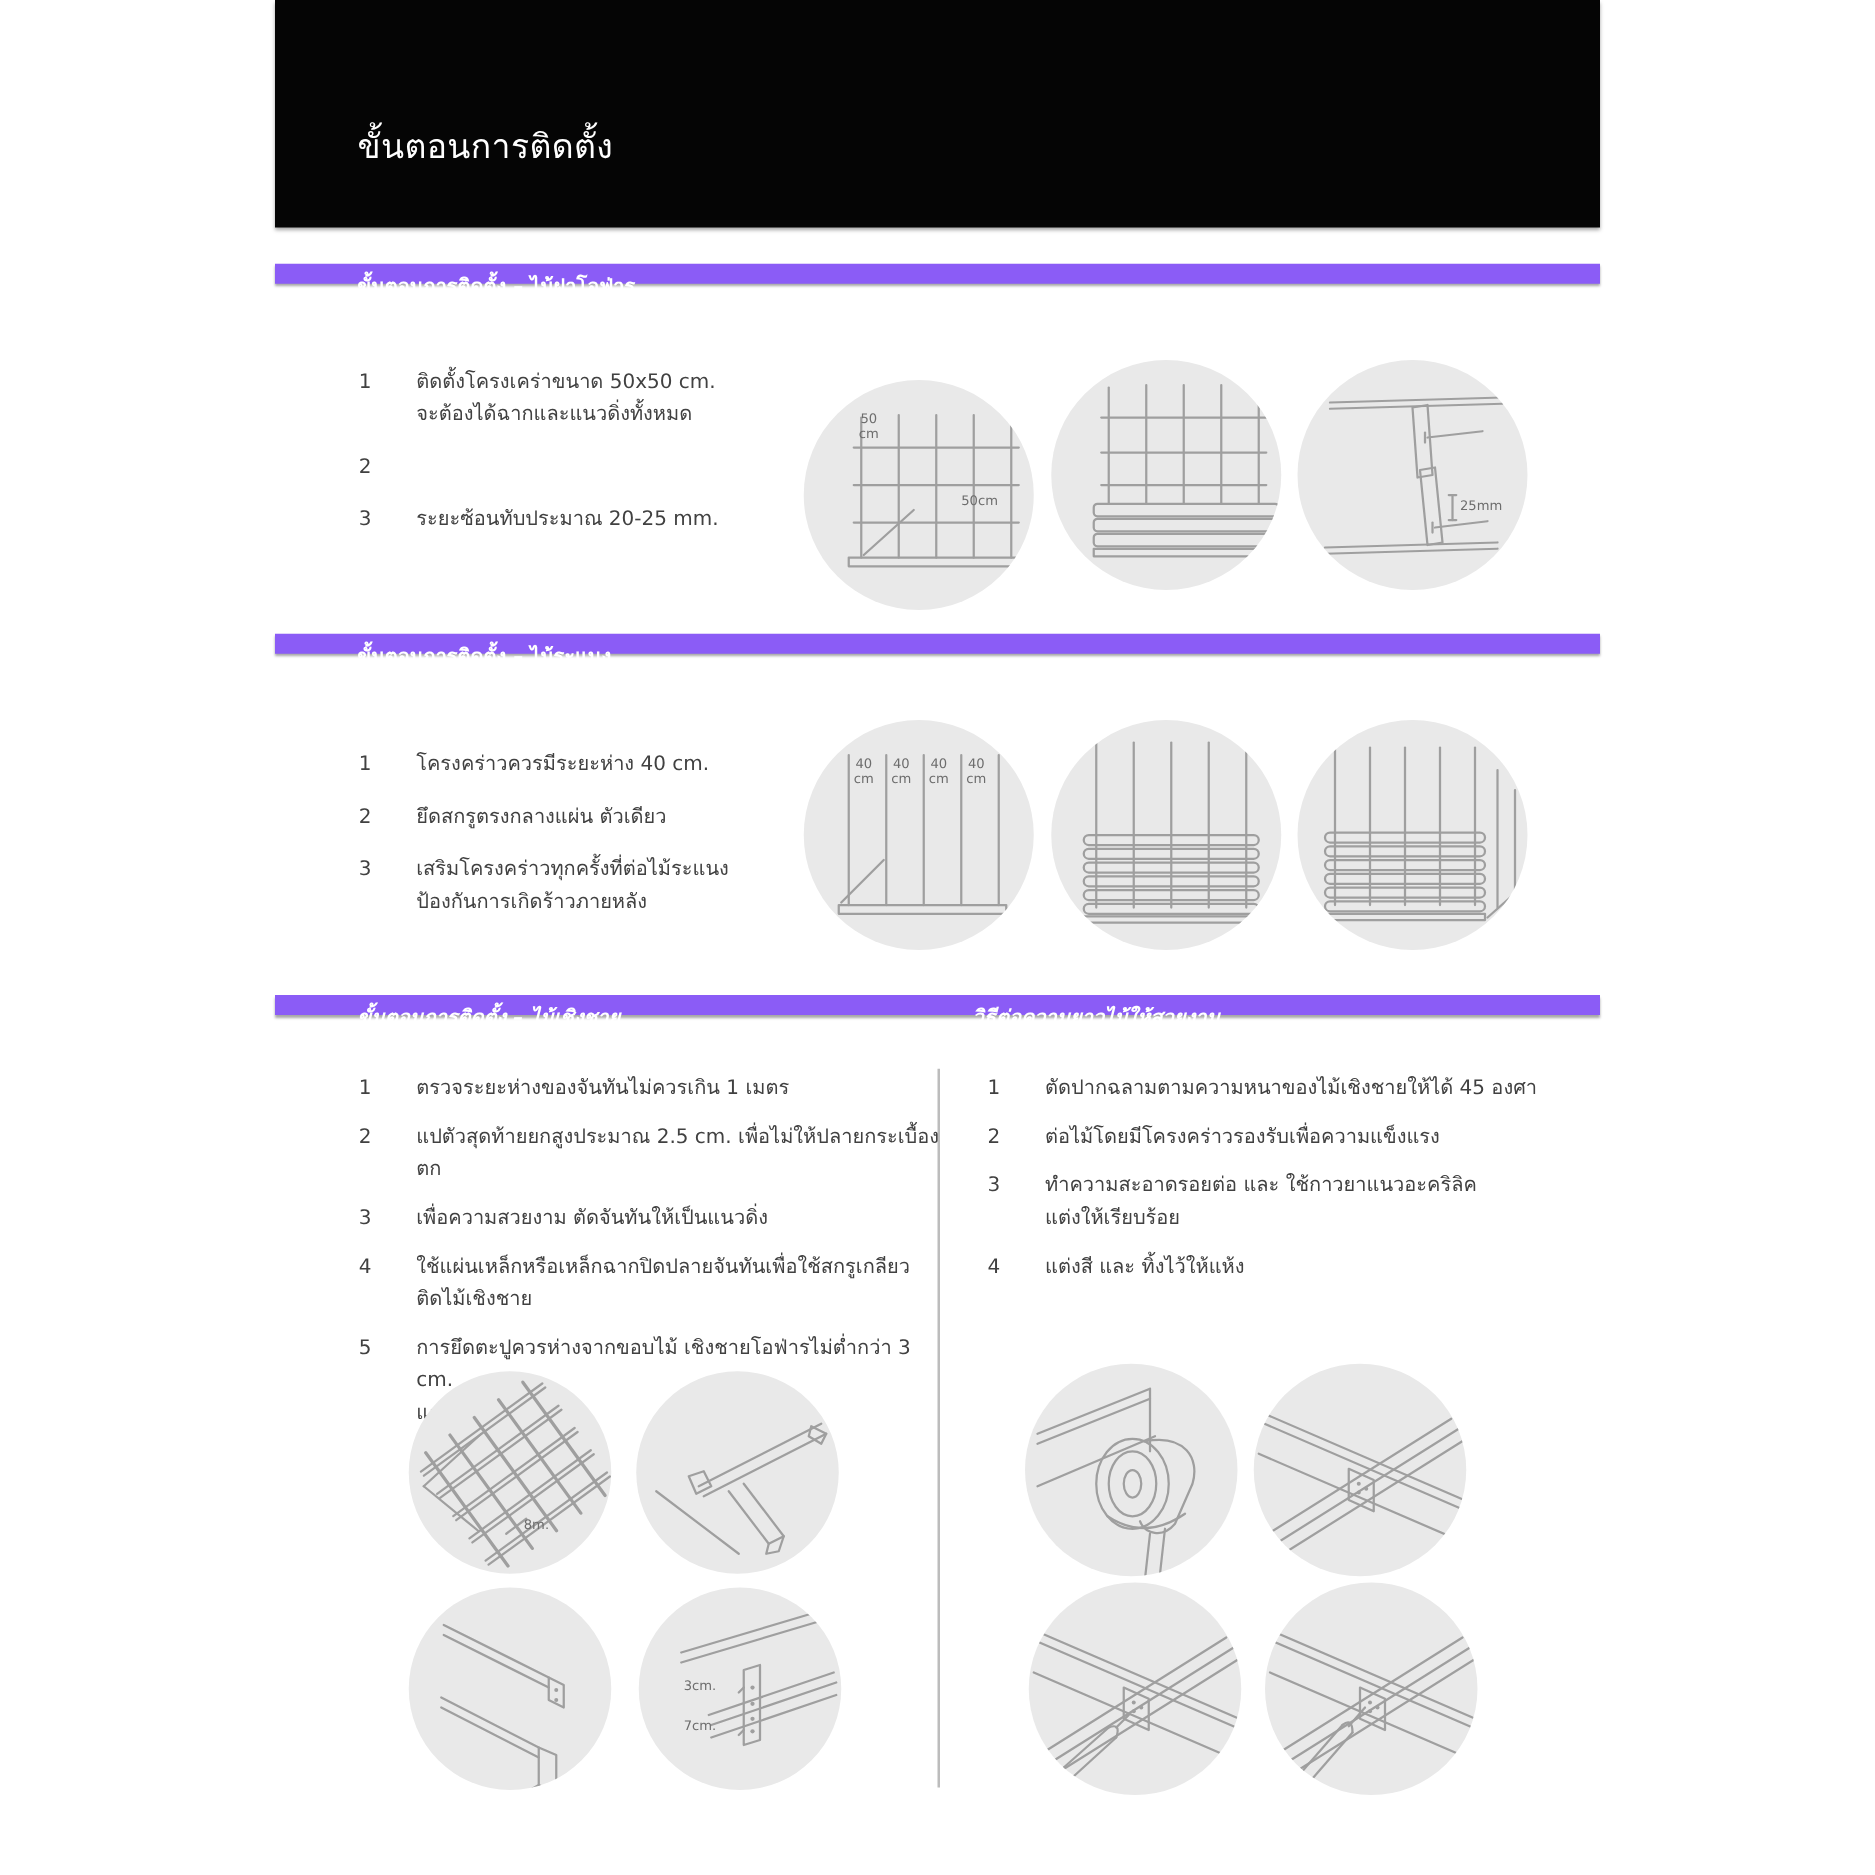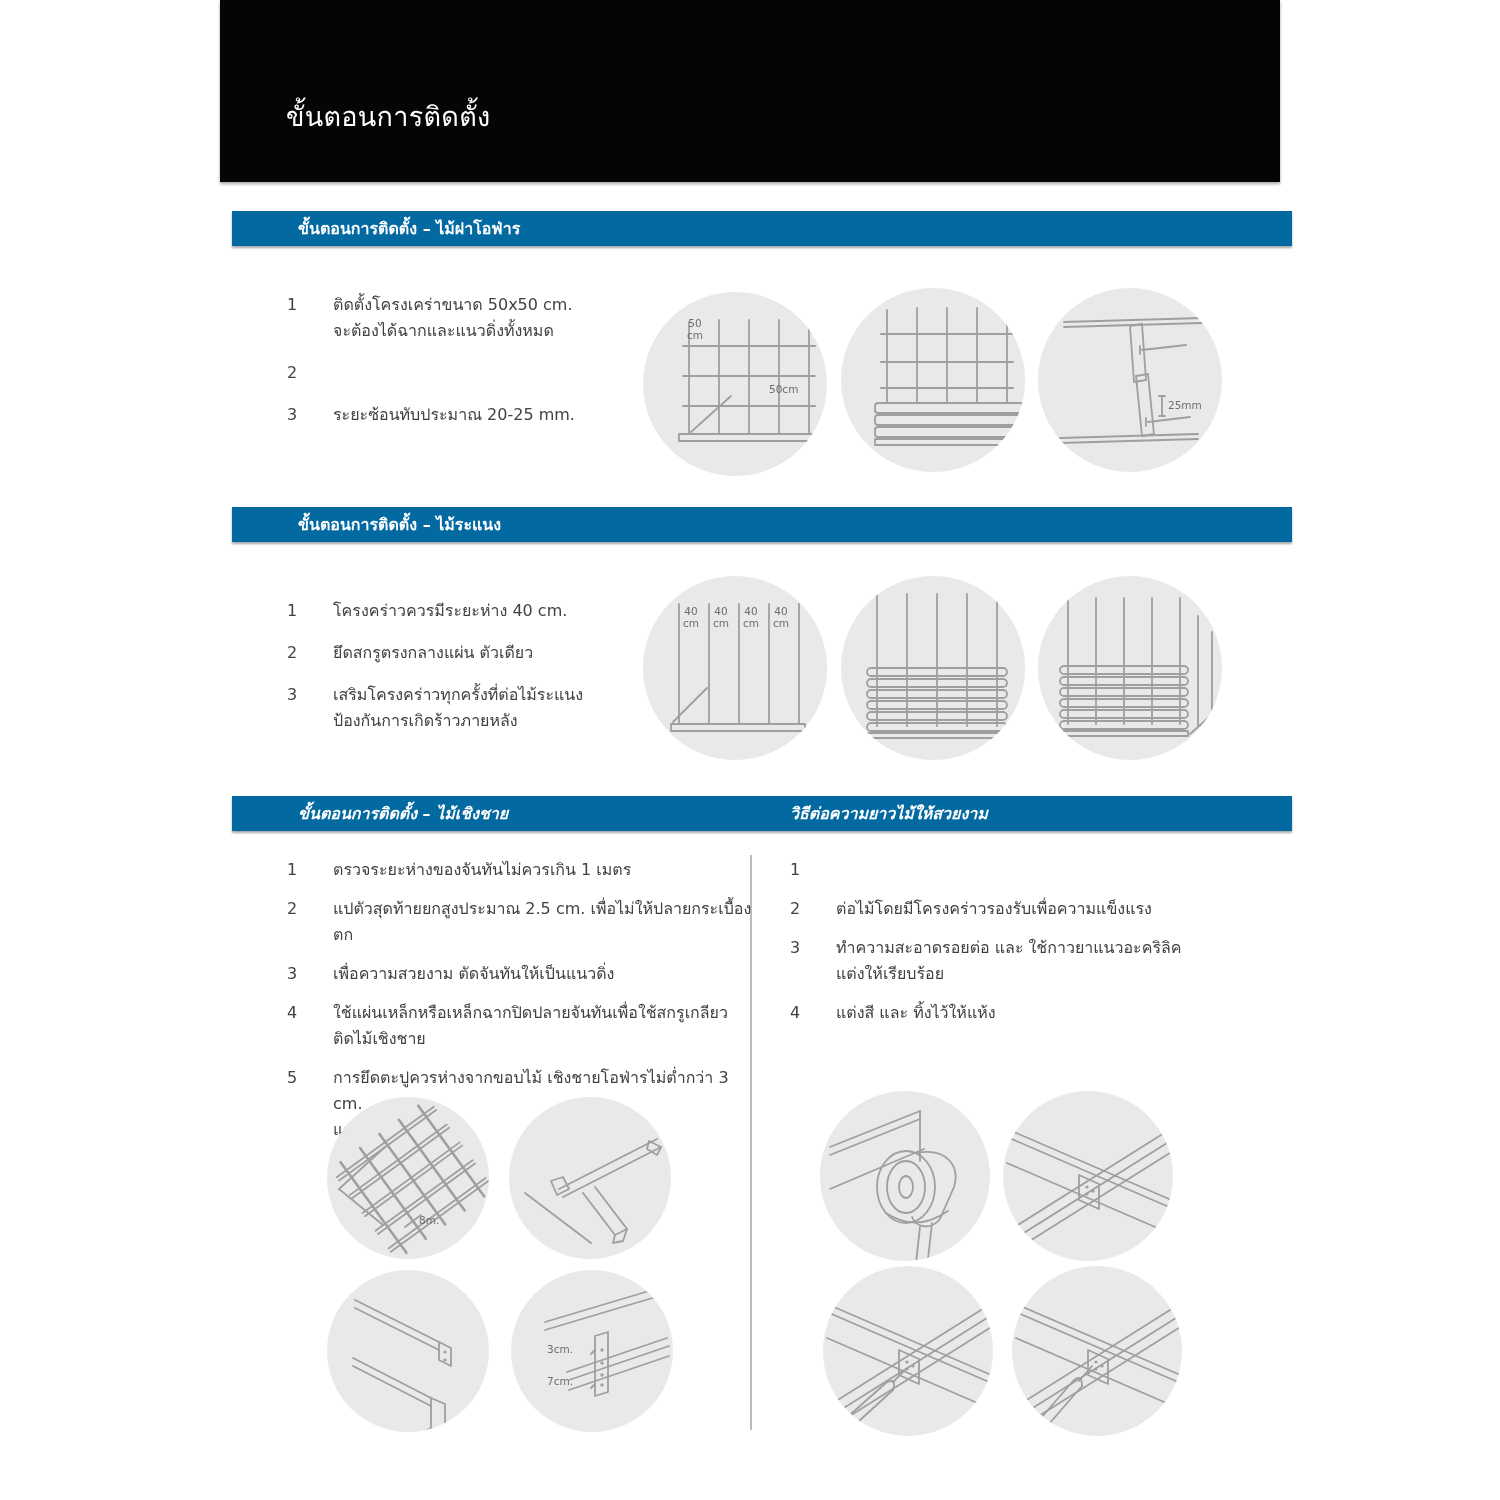--- a/index.html
+++ b/index.html
@@ -9,22 +9,22 @@
   }
   .black-header {
     position:absolute; left:220px; top:0; width:1060px; height:182px;
     background:#050505; box-shadow:0 2px 3px rgba(0,0,0,.35);
   }
   .header-title {
     position:absolute; left:66px; top:95px; color:#ffffff;
     font-size:27px; font-weight:500; letter-spacing:.3px; white-space:nowrap;
   }
   .bar {
-    position:absolute; left:232px; width:1060px; height:35px;
-    background:#0369a1; box-shadow:0 2px 2px rgba(0,0,0,.35);
+    position:absolute; left:220px; width:1060px; height:16px;
+    background:#8b5cf6; box-shadow:0 2px 2px rgba(0,0,0,.35);
   }
   .bar-title {
     position:absolute; left:66px; top:5px; color:#ffffff;
     font-size:16px; font-weight:bold; white-space:nowrap;
   }
   .bar-title.right { left:558px; }
   #bar1 { top:211px; } #bar2 { top:507px; } #bar3 { top:796px;font-style:italic; }
 
   .list { position:absolute; color:#414141; }
   .item { display:flex; font-size:16px; line-height:26px; }
@@ -71,21 +71,21 @@
     </div>
     <div class="item">
       <div class="num">2</div>
     </div>
     <div class="item">
       <div class="num">3</div>
       <div class="txt">ระยะซ้อนทับประมาณ 20-25 mm.</div>
     </div>
   </div>
 
-  <div class="circle" style="left:643px; top:292px; width:184px; height:184px;">
+  <div class="circle" style="left:643px; top:304px; width:184px; height:184px;">
     <svg viewBox="0 0 184 184">
         <g class="art">
       <line x1="46" y1="30" x2="46" y2="142"></line>
           <line x1="76" y1="28" x2="76" y2="142"></line>
       <line x1="106" y1="28" x2="106" y2="142"></line>
           <line x1="136" y1="28" x2="136" y2="142"></line>
       <line x1="166" y1="28" x2="166" y2="142"></line>
       <line x1="40" y1="54" x2="172" y2="54"></line>
           <line x1="40" y1="84" x2="172" y2="84"></line>
       <line x1="40" y1="114" x2="172" y2="114"></line>
@@ -249,20 +249,21 @@
     <div class="item">
       <div class="num">5</div>
       <div class="txt">การยึดตะปูควรห่างจากขอบไม้ เชิงชายโอฟ่ารไม่ต่ำกว่า 3 cm.
 และ ตัวที่สอง 7 cm.</div>
     </div>
   </div>
 
   <div class="list" id="list3r">
     <div class="item">
       <div class="num">1</div>
+      <div class="txt">ตัดปากฉลามตามความหนาของไม้เชิงชายให้ได้ 45 องศา</div>
     </div>
     <div class="item">
       <div class="num">2</div>
       <div class="txt">ต่อไม้โดยมีโครงคร่าวรองรับเพื่อความแข็งแรง</div>
     </div>
     <div class="item">
       <div class="num">3</div>
       <div class="txt">ทำความสะอาดรอยต่อ และ ใช้กาวยาแนวอะคริลิค
 แต่งให้เรียบร้อย</div>
     </div>

